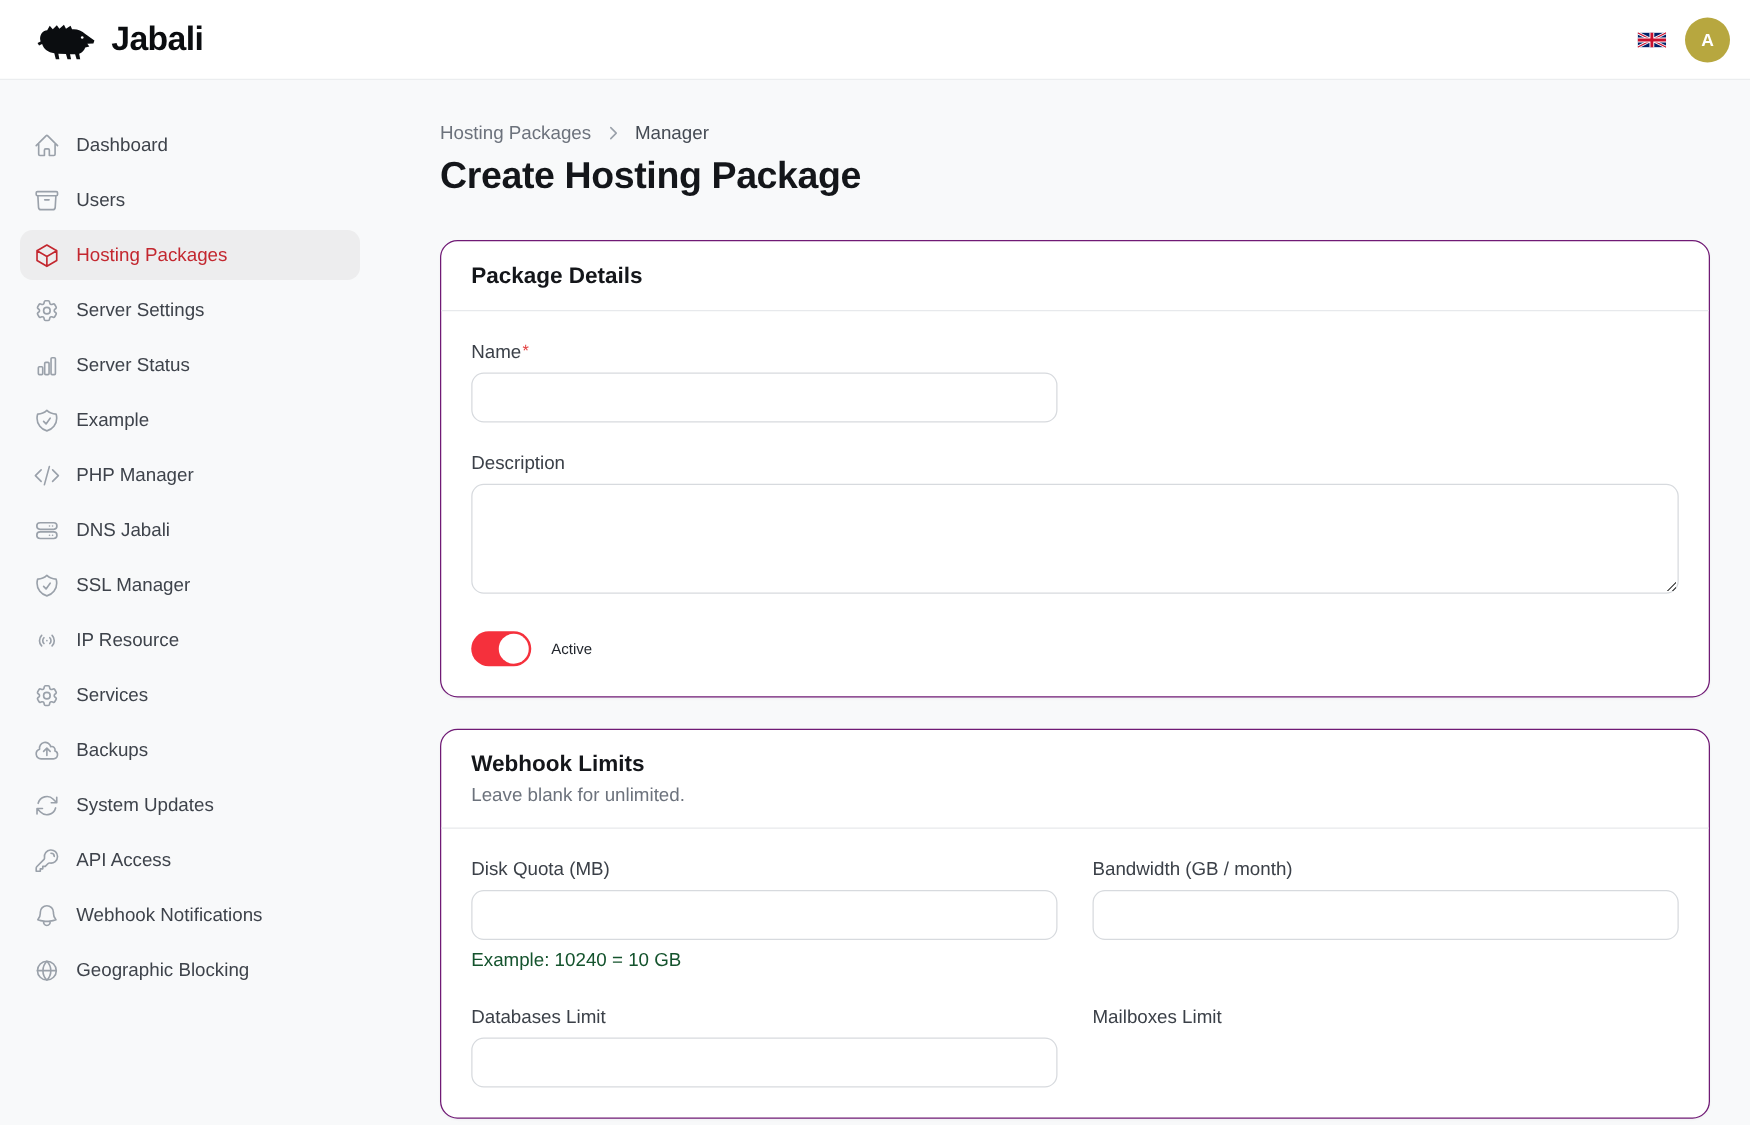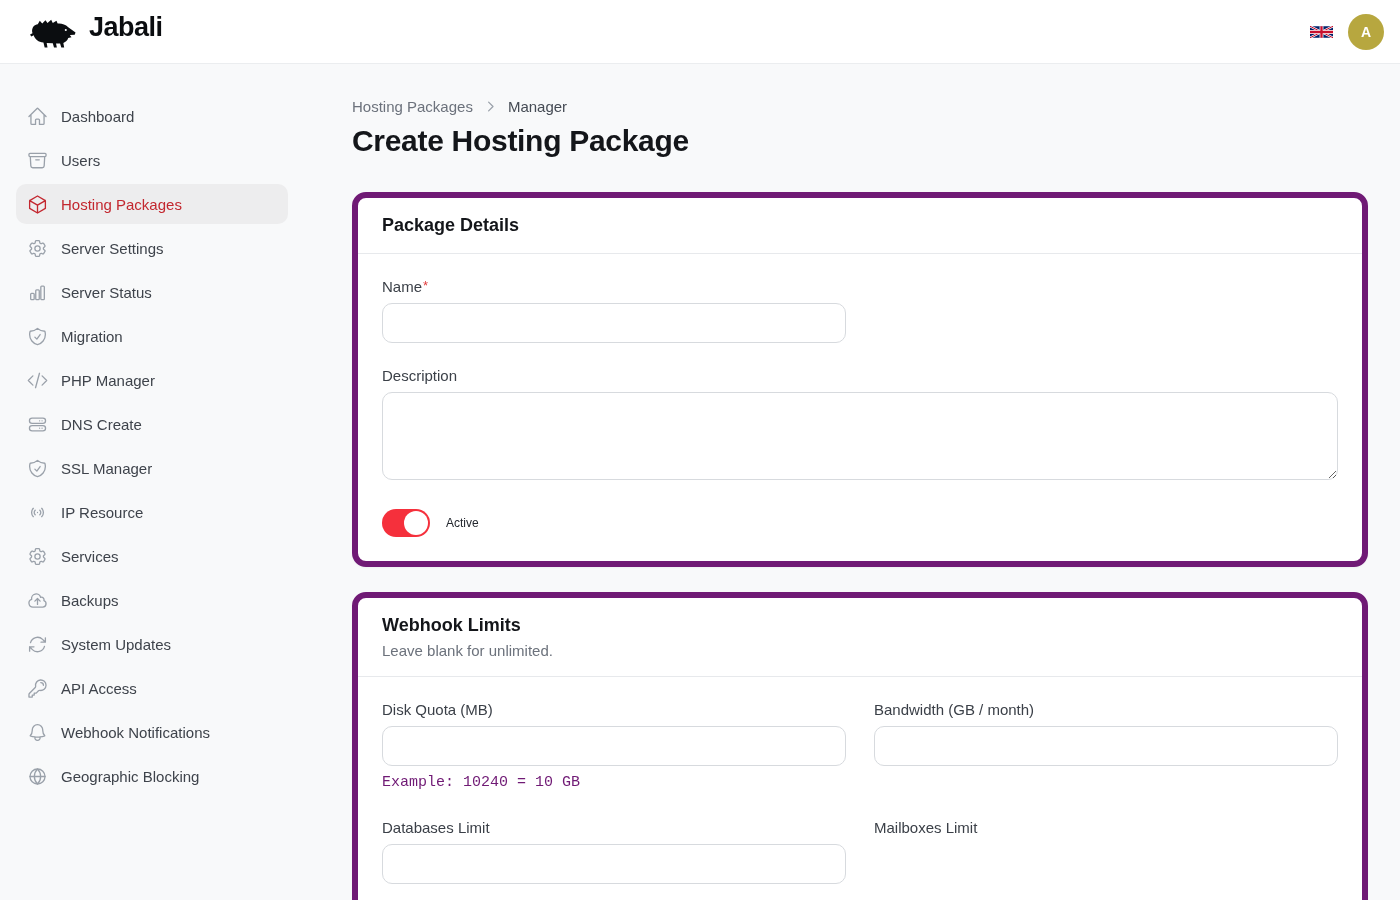--- a/index.html
+++ b/index.html
@@ -12,21 +12,21 @@
   :root {
     --accent: #f5303c; --accent-dark: #c3272f;
     --avatar-bg: #b7a73f; --active-bg: #ededee;
   }
   
   .header {
     height: 64px; background: #ffffff; border-bottom: 1px solid #ebedef;
     display: flex; align-items: center; justify-content: space-between;
     padding: 0 16px 0 28px;
   }
-  .brand { display: flex; align-items: flex-start; gap: 9px; }
+  .brand { display: flex; align-items: center; gap: 9px; }
   .brand-icon svg { width: 52px; height: 40px; display: block; }
   .brand-text { font-size: 27px; font-weight: 800; letter-spacing: -0.5px; color: #0b0d10; }
   .header-right { display: flex; align-items: center; gap: 15px; }
   .flag-btn { border: none; background: none; line-height: 0; cursor: pointer; }
   .flag { width: 23px; height: 16px; border-radius: 2px; overflow: hidden; display: inline-block; }
   .avatar {
     width: 36px; height: 36px; border-radius: 50%; border: none; cursor: pointer;
     background: var(--avatar-bg); color: #fff; font-weight: 700; font-size: 14px;
     font-family: inherit; display: flex; align-items: center; justify-content: center;
   }
@@ -43,21 +43,21 @@
   .side-item.active svg { color: var(--accent-dark); }
   main { flex: 1; min-width: 0; padding: 34px 32px 0 48px; }
   
   .breadcrumb { display: flex; align-items: center; gap: 10px; font-size: 15px; color: #6c727c; }
   .breadcrumb a { color: #6c727c; text-decoration: none; cursor: pointer; }
   .crumb-sep svg { width: 15px; height: 15px; color: #9aa1aa; display: block; }
   .crumb-current { color: #454b54; }
   h1.page-title { font-size: 30px; font-weight: 800; letter-spacing: -0.3px; color: #14161a; margin-top: 9px; }
   
   .card {
-    background: #fff; border: 6px solid #701a75; border-radius: 14px;
+    background: #fff; border: 1px solid #701a75; border-radius: 14px;
     box-shadow: 0 1px 2px rgba(16,24,40,.04);
   }
   .card.first { margin-top: 34px; }
   .card.second { margin-top: 25px; }
   .card-header { padding: 17px 24px; border-bottom: 1px solid #e7e9ec; }
   .card-header h2 { font-size: 18px; font-weight: 700; color: #14161a; }
   .card-subtitle { font-size: 15px; color: #6c727c; margin-top: 6px; }
   .card-body { padding: 24px; }
   
   .field { margin-bottom: 24px; }
@@ -73,21 +73,21 @@
   .toggle {
     width: 48px; height: 28px; border-radius: 999px; border: none;
     background: var(--accent); position: relative; cursor: pointer; flex-shrink: 0;
   }
   .toggle .knob {
     position: absolute; top: 2px; right: 2px; width: 24px; height: 24px;
     border-radius: 50%; background: #fff;
   }
   .toggle-label { font-size: 12px; color: #23272e; }
   .grid2 { display: grid; grid-template-columns: 1fr 1fr; column-gap: 28px; row-gap: 28px; align-items: start; }
-  .hint { font-size: 15px; color: #701a75; margin-top: 8px; font-family: Liberation Mono, monospace; }
+  .hint { font-size: 15px; color: #14532d; margin-top: 8px; }
 </style>
 </head>
 <body>
 
 <header class="header">
   <div class="brand">
     <span class="brand-icon">
       <svg viewBox="0 0 64 46" aria-hidden="true">
         <path fill="#0b0d10" d="M5 22 C5 17 8 14 12 13.5 L14.5 9 L17.5 12.5 L21.5 8.5 L24 12 L28.5 8 L30.5 11.8 L35 9 L36.5 12.5 C41 12 46 13.5 49.5 17 L58.5 23.5 L57.5 26.5 L51.5 26.8 L53.5 29.5 L49.5 30.5 C48.5 33.5 46.5 35.5 43.5 36.5 L44.5 42 L41 42 L39.5 37 L34.5 37 L35.5 42 L32 42 L30.5 36.8 L23 36.5 L24 42 L20.5 42 L19 36 C13 35.5 8.5 32 7 27 L4 28.5 L2.5 26 L5.5 24.5 Z"></path>
         <circle cx="46.5" cy="20.5" r="1.3" fill="#ffffff"></circle>
@@ -155,39 +155,39 @@
           </svg>
         </span>
         <span>Server Status</span>
       </div>
       <div class="side-item">
         <span style="display: flex;">
           <svg viewBox="0 0 24 24" fill="none" stroke="currentColor" stroke-width="1.5" stroke-linecap="round" stroke-linejoin="round">
             <path d="M9 12.75L11.25 15 15 9.75m-3-7.036A11.959 11.959 0 013.598 6 11.99 11.99 0 003 9.749c0 5.592 3.824 10.29 9 11.623 5.176-1.332 9-6.03 9-11.622 0-1.31-.21-2.571-.598-3.751h-.152c-3.196 0-6.1-1.248-8.25-3.285z"></path>
           </svg>
         </span>
-        <span>Migration</span>
+        <span>Example</span>
       </div>
       <div class="side-item">
         <span style="display: flex;">
           <svg viewBox="0 0 24 24" fill="none" stroke="currentColor" stroke-width="1.5" stroke-linecap="round" stroke-linejoin="round">
             <path d="M17.25 6.75L22.5 12l-5.25 5.25m-10.5 0L1.5 12l5.25-5.25m7.5-3l-4.5 16.5"></path>
           </svg>
         </span>
         <span>PHP Manager</span>
       </div>
       <div class="side-item">
         <span style="display: flex;">
           <svg viewBox="0 0 24 24" fill="none" stroke="currentColor" stroke-width="1.5" stroke-linecap="round" stroke-linejoin="round">
             <rect x="2.8" y="4.8" width="18.4" height="6" rx="3"></rect>
             <rect x="2.8" y="13.2" width="18.4" height="6" rx="3"></rect>
             <path d="M17.2 7.8h.01M14.4 7.8h.01M17.2 16.2h.01M14.4 16.2h.01"></path>
           </svg>
         </span>
-        <span>DNS Create</span>
+        <span>DNS Jabali</span>
       </div>
       <div class="side-item">
         <span style="display: flex;">
           <svg viewBox="0 0 24 24" fill="none" stroke="currentColor" stroke-width="1.5" stroke-linecap="round" stroke-linejoin="round">
             <path d="M9 12.75L11.25 15 15 9.75m-3-7.036A11.959 11.959 0 013.598 6 11.99 11.99 0 003 9.749c0 5.592 3.824 10.29 9 11.623 5.176-1.332 9-6.03 9-11.622 0-1.31-.21-2.571-.598-3.751h-.152c-3.196 0-6.1-1.248-8.25-3.285z"></path>
           </svg>
         </span>
         <span>SSL Manager</span>
       </div>
       <div class="side-item">

